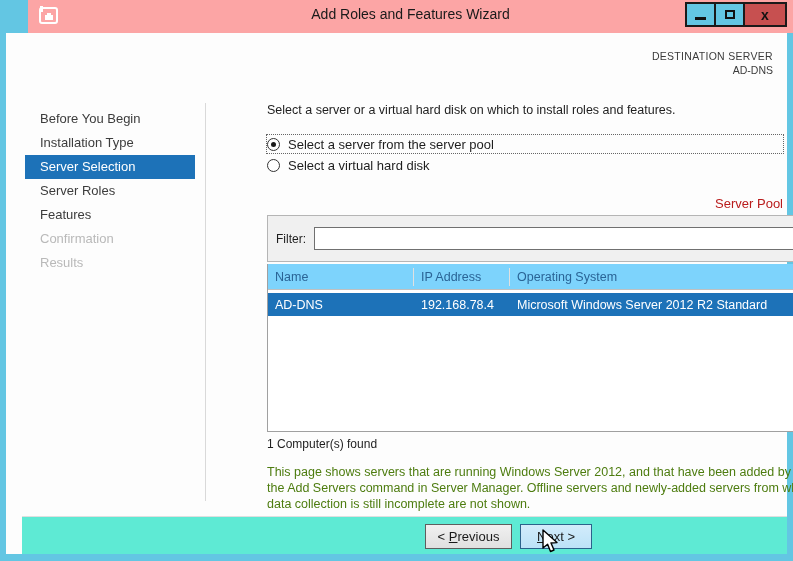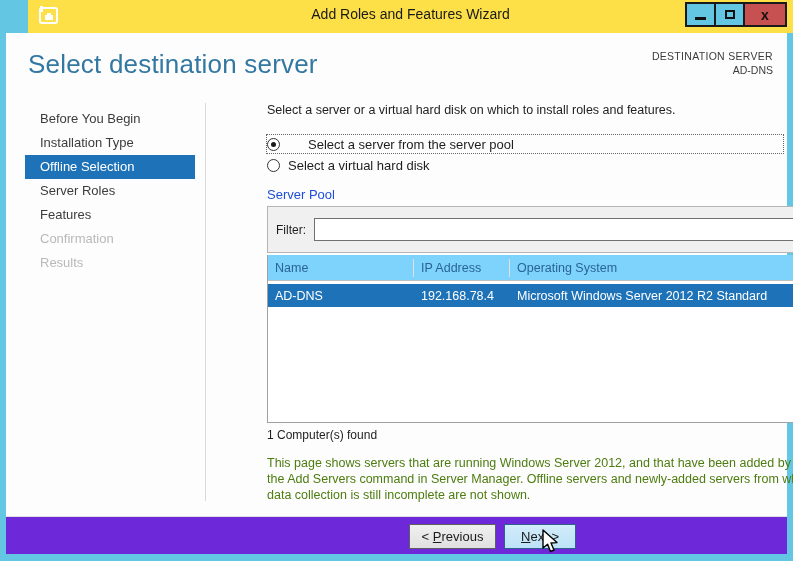--- a/index.html
+++ b/index.html
@@ -1,20 +1,20 @@
 <!DOCTYPE html>
 <html><head>
 <meta charset="utf-8">
 <style>
   * { margin:0; padding:0; box-sizing:border-box; }
   html,body { width:793px; height:561px; font-family:"Liberation Sans", sans-serif; }
   .window { position:relative; width:793px; height:561px; background:#63c6e3; overflow:hidden; }
 
   
-  .titlebar { position:absolute; top:0; left:8px; right:0; height:33px; background:#fde047;margin-left:20px; }
+  .titlebar { position:absolute; top:0; left:8px; right:0; height:33px; background:#fca5a5;margin-left:20px; }
   .title-icon { position:absolute; left:10px; top:4px; width:22px; height:22px; }
   .title-text { position:absolute; left:0; right:0; top:6px; text-align:center; font-size:14px; color:#1a1a1a; }
   .win-controls { position:absolute; top:2px; right:6px; display:flex; }
   .winbtn { width:31px; height:25px; border:2px solid #1a1a1a; margin-left:-2px;
             display:flex; align-items:center; justify-content:center; background:#63c6e3; }
   .winbtn.close { width:44px; background:#c75050; }
   .glyph-min { width:11px; height:3px; background:#111; margin-top:8px; }
   .glyph-max { width:10px; height:9px; border:2px solid #111; background:transparent; }
   .glyph-close { font-size:14px; font-weight:bold; color:#111; line-height:1; }
 
@@ -32,28 +32,28 @@
   .side-item { height:24px; line-height:24px; padding-left:15px; font-size:13px; color:#3c3c3c; cursor:default; }
   .side-item.selected { background:#1d72b8; color:#ffffff; }
   .side-item.disabled { color:#b9b9b9; }
   .v-divider { position:absolute; left:199px; top:70px; width:1px; height:398px; background:#d9d9d9; }
 
   
   .main { position:absolute; left:216px; top:70px; width:561px;padding-left:45px; }
   .intro { font-size:12.5px; color:#1e1e1e; margin-bottom:18px; }
 
   .radio-row { display:flex; align-items:center; height:18px; margin-bottom:3px; }
-  .radio-row.focused { outline:1px dotted #666;gap:20px; }
+  .radio-row.focused { outline:1px dotted #666; }
   .radio-circle { width:13px; height:13px; border:1px solid #333; border-radius:50%; background:#fff;
                   margin-right:8px; flex:0 0 auto; position:relative; }
   .radio-circle.checked::after { content:""; position:absolute; left:3px; top:3px; width:5px; height:5px;
                   border-radius:50%; background:#1a1a1a; }
   .radio-label { font-size:13px; color:#1e1e1e; }
 
-  .pool-title { font-size:13px; color:#1d4ed8; margin-top:13px; margin-bottom:4px; }
+  .pool-title { font-size:13px; color:#b91c1c; margin-top:22px; margin-bottom:4px;text-align:right; }
 
   .filter-box { width:561px; height:47px; background:#f0f0f0; border:1px solid #b5b5b5;
                 display:flex; align-items:center; }
   .filter-label { font-size:12px; color:#1e1e1e; margin-left:8px; margin-right:8px; }
   .filter-input { width:505px; height:23px; border:1px solid #707070; background:#ffffff;
                   font-size:12px; padding:0 4px; font-family:"Liberation Sans", sans-serif; outline:none; }
 
   
   .server-table { width:561px; height:168px; border:1px solid #a0a0a0; border-top:none; background:#ffffff; margin-top:2px; }
   .thead { display:flex; height:26px; border-bottom:1px solid #c0c0c0; background:#7dd3fc; align-items:center; }
@@ -62,21 +62,21 @@
   .col-name { width:146px; } .col-ip { width:96px; } .col-os { width:315px; }
   .trow { display:flex; height:23px; align-items:center; margin-top:3px; }
   .trow.selected { background:#1d72b8; color:#ffffff; }
   .td { font-size:12.5px; padding-left:7px; white-space:nowrap; overflow:hidden; }
   .trow.selected .td { color:#ffffff; }
 
   .count-text { font-size:12px; color:#1e1e1e; margin-top:5px; }
   .description { font-size:12.5px; color:#4d7c0f; line-height:16px; margin-top:13px; width:561px; }
 
   
-  .footer { position:absolute; left:0; right:0; bottom:0; height:38px; background:#6d28d9; border-top:1px solid #dfdfdf; }
+  .footer { position:absolute; left:16px; right:0; bottom:0; height:38px; background:#5eead4; border-top:1px solid #dfdfdf; }
   .btn { position:absolute; top:7px; height:25px; font-size:13px; color:#1a1a1a; text-align:center;
          background:linear-gradient(#f0f0f0,#e0e0e0); border:1px solid #5e5e5e; line-height:23px; cursor:default; }
   .btn u { text-decoration:underline; }
   .btn-previous { left:403px; width:87px; }
   .btn-next { left:498px; width:72px; background:linear-gradient(#d2ecfb,#bce2f7); border:1px solid #2c628b; }
   .btn-install { left:606px; width:76px; background:#efefef; border:1px solid #b8b8b8; color:#9d9d9d;margin-top:44px; }
   .btn-cancel { left:692px; width:76px; }
 
   .cursor { position:absolute; left:533px; top:496px; width:22px; height:26px; pointer-events:none; }
 </style>
@@ -103,30 +103,29 @@
           <div class="glyph-max"></div>
         </div>
       <div class="winbtn close">
           <span class="glyph-close">x</span>
         </div>
     </div>
   </div>
 
   <div class="frame">
 
-    <div class="page-title">Select destination server</div>
     <div class="dest-block">
       <div class="dest-label">DESTINATION SERVER</div>
       <div class="dest-server">AD-DNS</div>
     </div>
 
     <div class="sidebar">
       <div class="side-item">Before You Begin</div>
       <div class="side-item">Installation Type</div>
-      <div class="side-item selected">Offline Selection</div>
+      <div class="side-item selected">Server Selection</div>
       <div class="side-item">Server Roles</div>
       <div class="side-item">Features</div>
       <div class="side-item disabled">Confirmation</div>
       <div class="side-item disabled">Results</div>
     </div>
     <div class="v-divider"></div>
 
     <div class="main">
       <div class="intro">Select a server or a virtual hard disk on which to install roles and features.</div>
 

